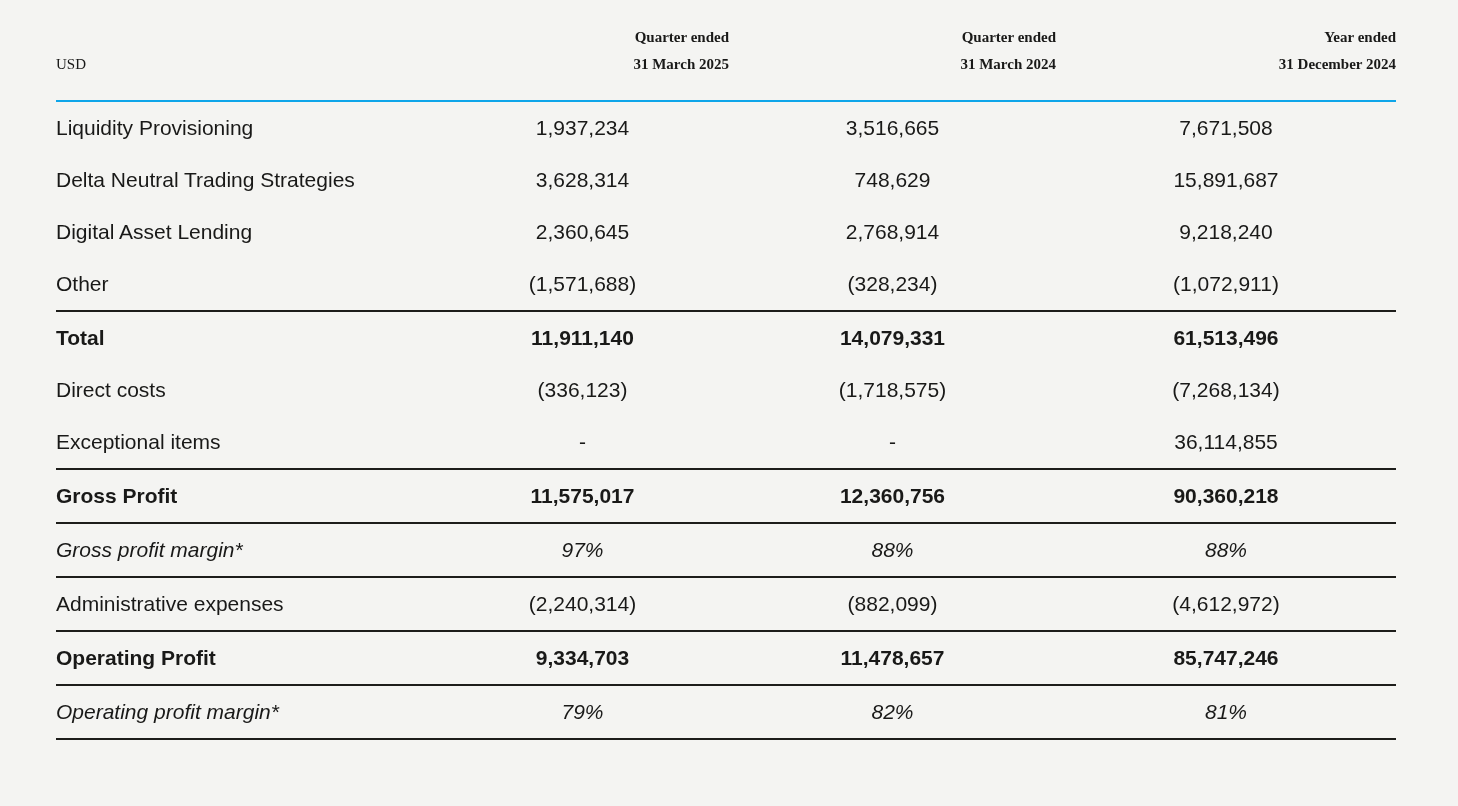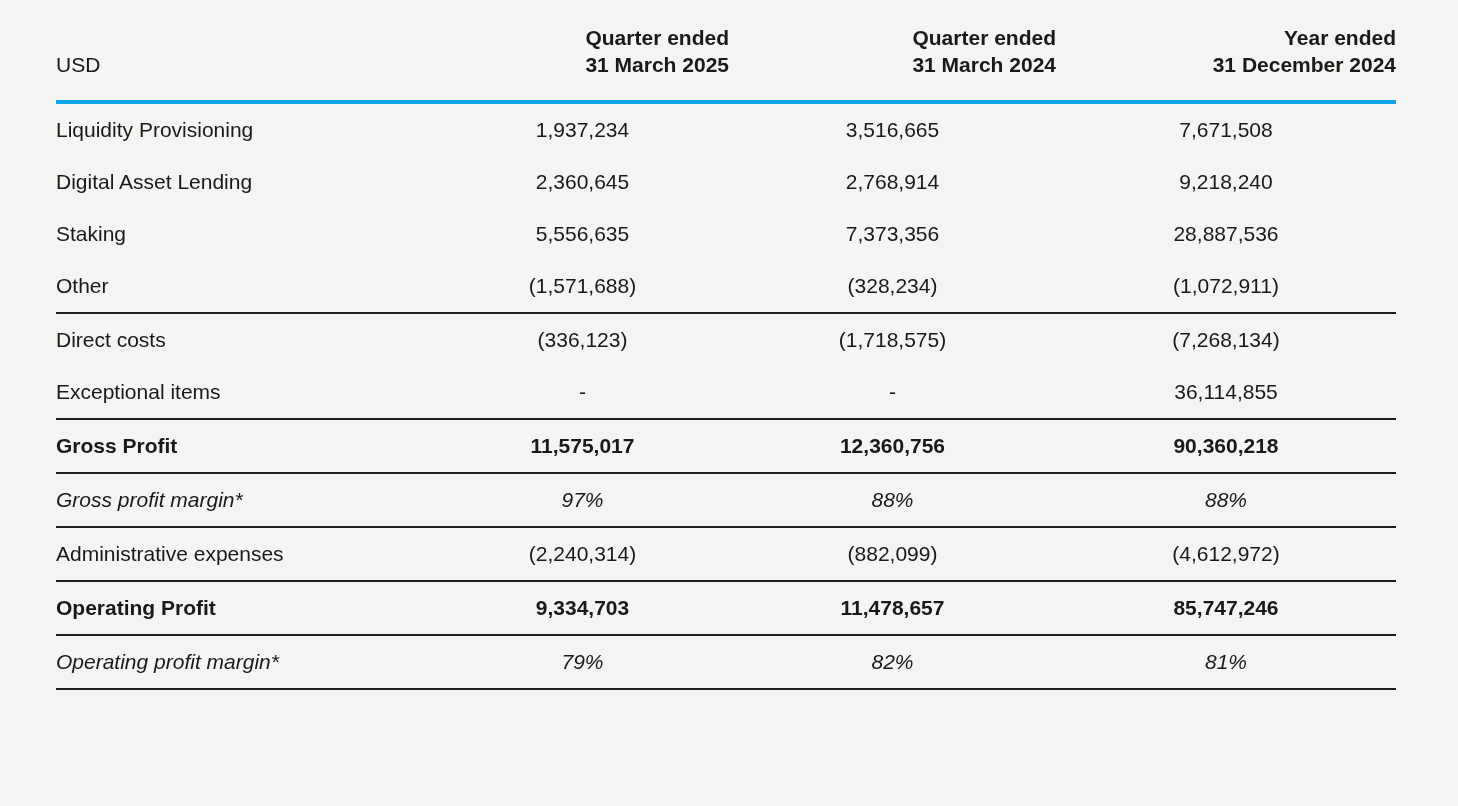--- a/index.html
+++ b/index.html
@@ -25,25 +25,26 @@
     color: #191918;
   }
   col.c-label  { width: 380px; }
   col.c-q2025  { width: 293px; }
   col.c-q2024  { width: 327px; }
   col.c-y2024  { width: 340px; }
 
   thead th {
     vertical-align: bottom;
     padding: 6px 0 22px 0;
-    border-bottom: 4px solid #0ea5e9;
+    border-bottom: 2px solid #0ea5e9;
     font-weight: bold;
     text-align: right;
     line-height: 27px;
-    font-size: 21px;
+    font-size: 15px;
+    font-family: Liberation Serif, serif;
   }
   thead th.usd-cell {
     text-align: left;
     font-weight: normal;
   }
   tbody td {
     height: 52px;
     padding: 0;
     text-align: center;
     vertical-align: middle;
@@ -93,36 +94,42 @@
     </thead>
     <tbody id="table-body">
 
     <tr>
           <td class="label-cell">Liquidity Provisioning</td>
           <td>1,937,234</td>
           <td>3,516,665</td>
           <td>7,671,508</td>
         </tr>
         <tr>
+          <td class="label-cell">Delta Neutral Trading Strategies</td>
+          <td>3,628,314</td>
+          <td>748,629</td>
+          <td>15,891,687</td>
+        </tr>
+        <tr>
           <td class="label-cell">Digital Asset Lending</td>
           <td>2,360,645</td>
           <td>2,768,914</td>
           <td>9,218,240</td>
-        </tr>
-        <tr>
-          <td class="label-cell">Staking</td>
-          <td>5,556,635</td>
-          <td>7,373,356</td>
-          <td>28,887,536</td>
         </tr>
         <tr class="row-border">
           <td class="label-cell">Other</td>
           <td>(1,571,688)</td>
           <td>(328,234)</td>
           <td>(1,072,911)</td>
+        </tr>
+        <tr class="row-bold">
+          <td class="label-cell">Total</td>
+          <td>11,911,140</td>
+          <td>14,079,331</td>
+          <td>61,513,496</td>
         </tr>
         <tr>
           <td class="label-cell">Direct costs</td>
           <td>(336,123)</td>
           <td>(1,718,575)</td>
           <td>(7,268,134)</td>
         </tr>
         <tr class="row-border">
           <td class="label-cell">Exceptional items</td>
           <td>-</td>

